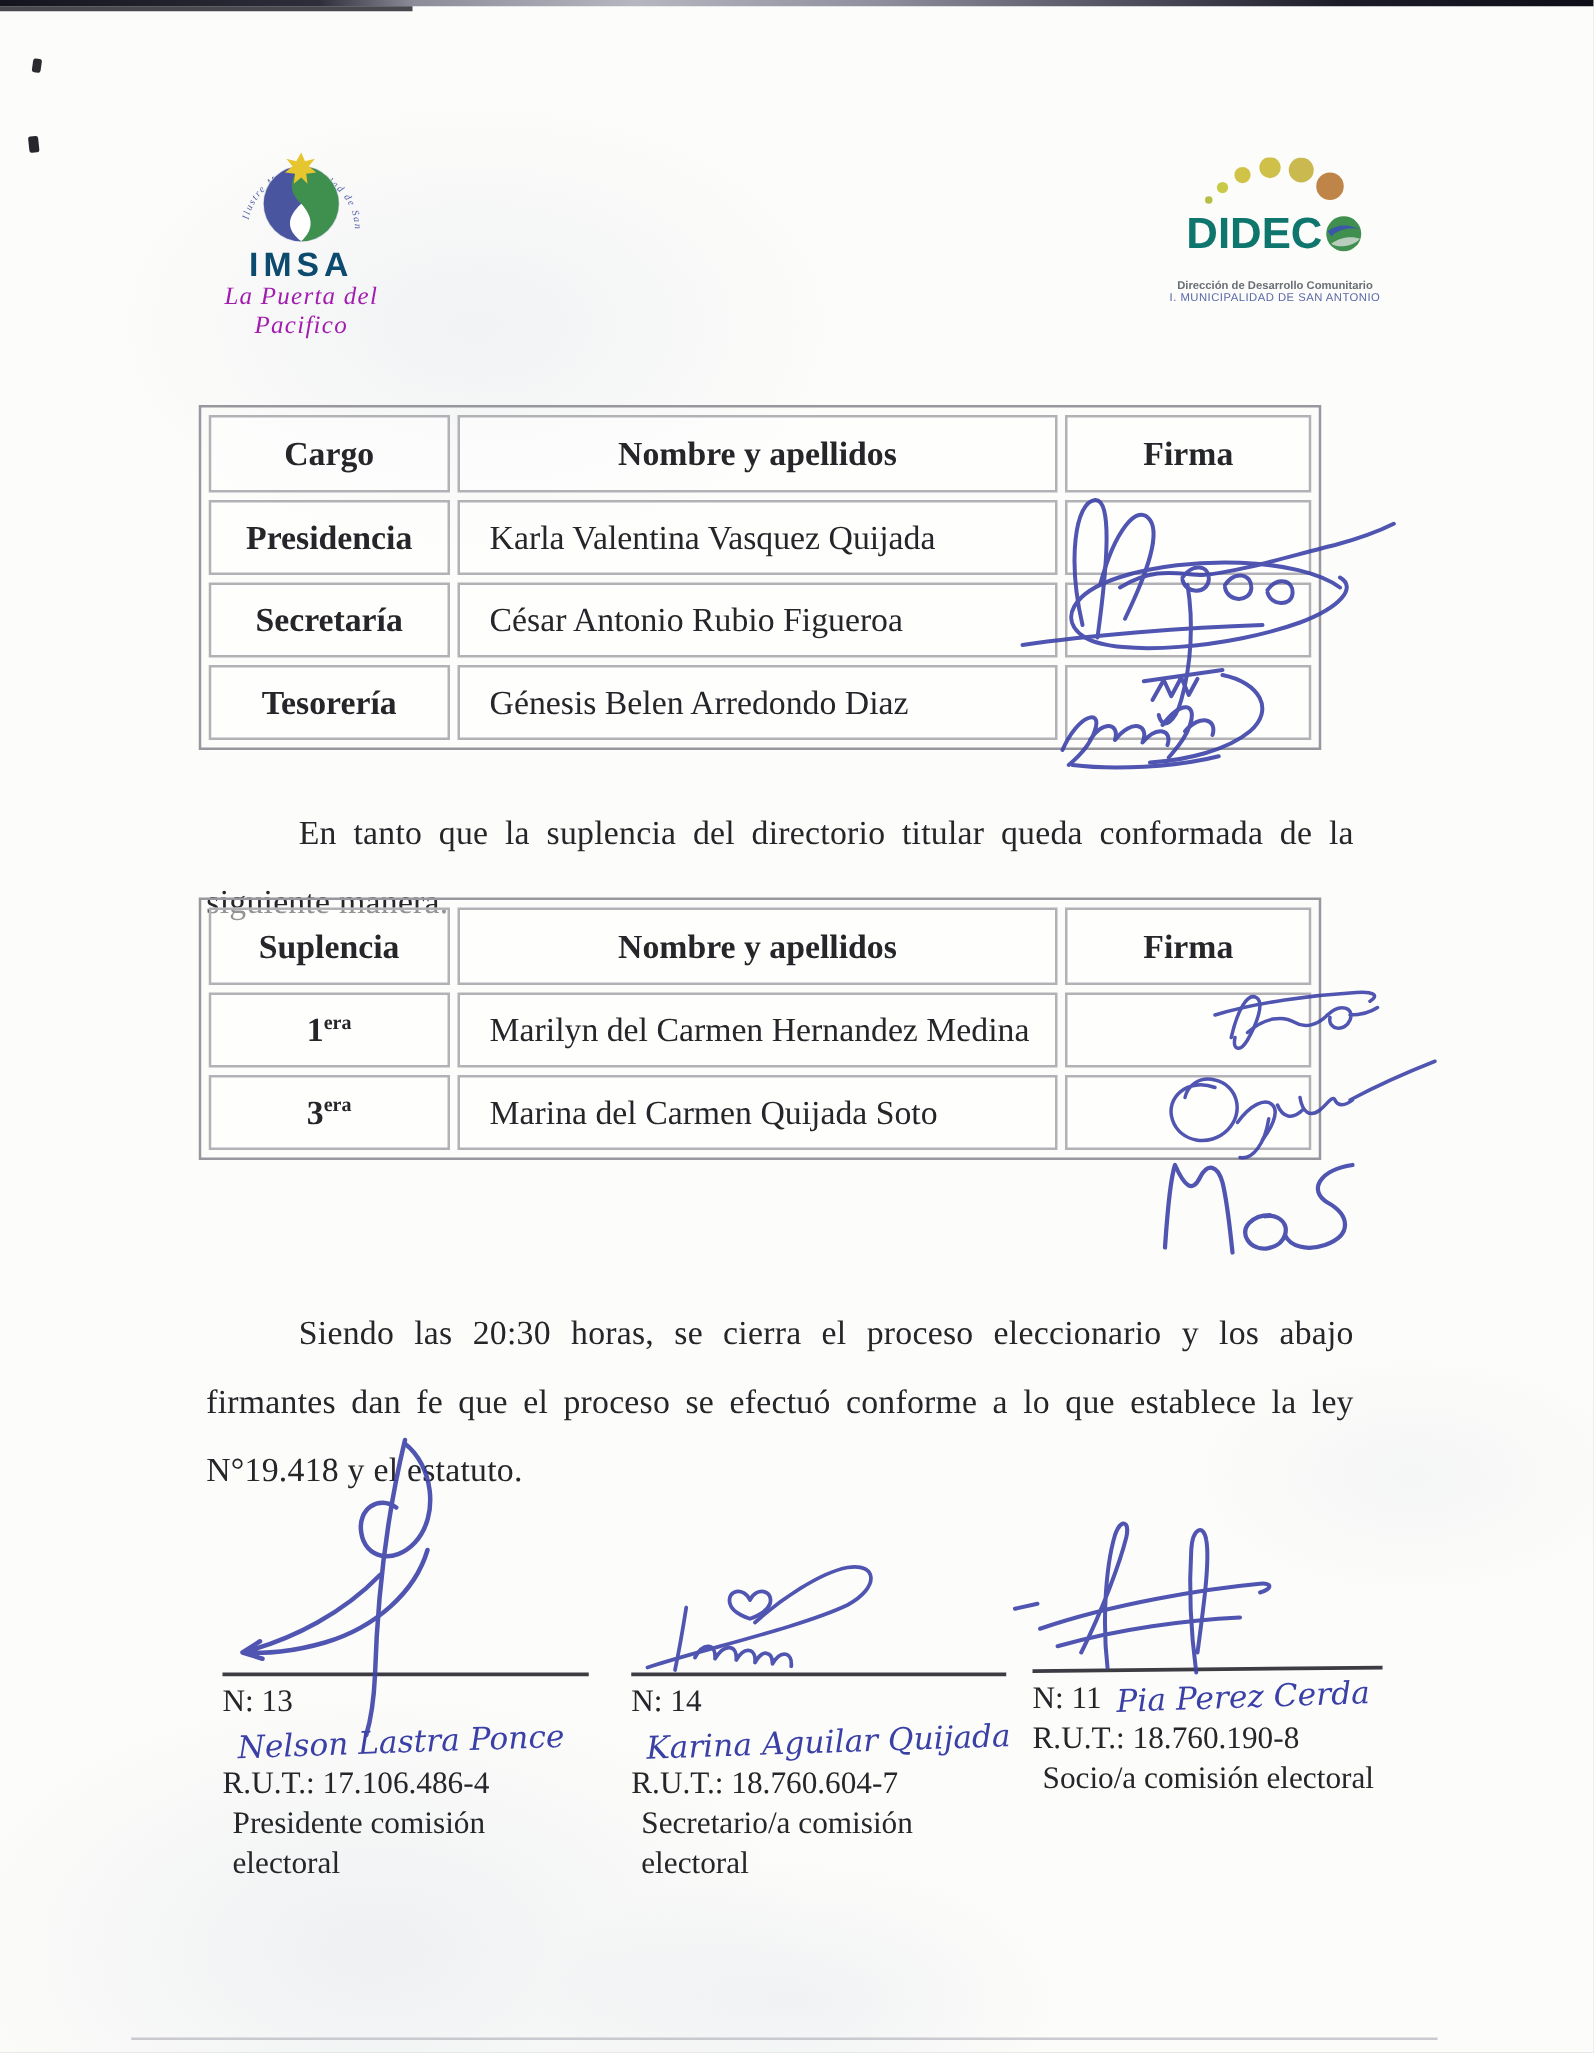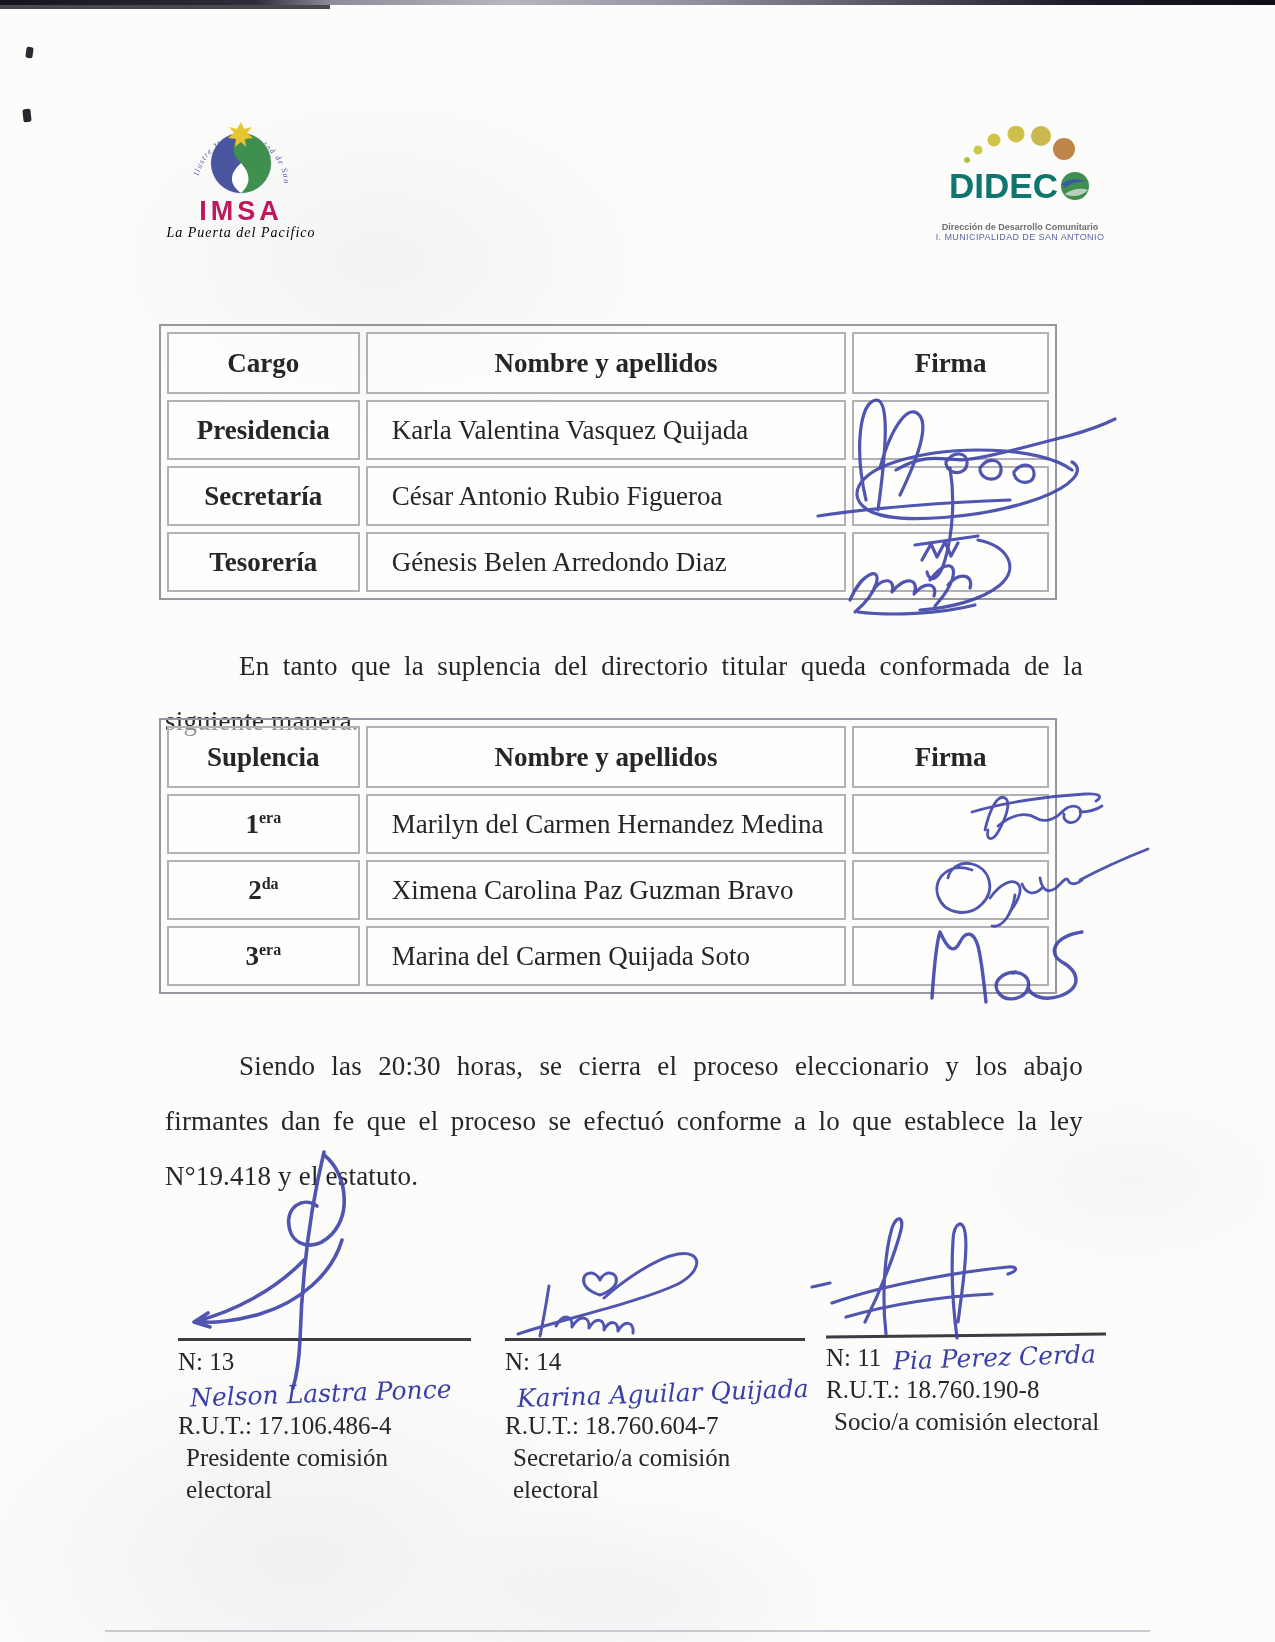--- a/index.html
+++ b/index.html
@@ -19,22 +19,22 @@
   
   .scan-top { position:absolute; top:0; left:0; width:100%; height:5px;
     background:linear-gradient(90deg,#14141e 0%,#2e2e3a 20%,#8d8d9a 26%,#b6b6c0 40%,#8f8f9e 55%,#4a4a58 72%,#1d1d2a 84%,#0e0e18 100%); }
   .scan-top2 { position:absolute; top:5px; left:0; width:330px; height:4px; background:#1a1a24; opacity:.8; }
   .hole-1 { position:absolute; left:26px; top:47px;  width:7px;  height:11px; background:#2a2a30; border-radius:2px; transform:rotate(8deg); }
   .hole-2 { position:absolute; left:23px; top:109px; width:8px;  height:13px; background:#26262c; border-radius:2px; transform:rotate(-6deg); }
   .scan-bottom { position:absolute; left:105px; top:1630px; width:1045px; height:2px; background:#b9b9c2; opacity:.75; }
 
   
   .imsa { position:absolute; left:146px; top:118px; width:190px; text-align:center; }
-  .imsa-acronym { font-family:"Liberation Sans",sans-serif; font-weight:bold; font-size:27px; letter-spacing:4px; color:#be185d; margin-top:-4px; }
-  .imsa-tagline { font-style:italic; font-size:14px; color:#000000; letter-spacing:1px; margin-top:-2px; }
+  .imsa-acronym { font-family:"Liberation Sans",sans-serif; font-weight:bold; font-size:27px; letter-spacing:4px; color:#0c4a6e; margin-top:-4px; }
+  .imsa-tagline { font-style:italic; font-size:20px; color:#a21caf; letter-spacing:1px; margin-top:-2px; }
   .dideco { position:absolute; left:930px; top:126px; width:180px; text-align:center; font-family:"Liberation Sans",sans-serif; }
   .dideco-word { font-size:35px; font-weight:bold; color:#0f766e; letter-spacing:0px; line-height:30px; display:flex; align-items:center; justify-content:center; }
   .dideco-sub1 { font-size:9px; color:#6a6f76; margin-top:20px; font-weight:bold; }
   .dideco-sub2 { font-size:9px; color:#5a66a8; letter-spacing:.4px; }
 
   
   .para { position:absolute; left:165px; width:918px; font-size:27px; line-height:55px;
           text-align:justify; text-indent:74px; letter-spacing:.2px; }
   .para-1 { top:222px; }
   .para-2 { top:612px; }
@@ -157,25 +157,20 @@
       <td class="hdr">Suplencia</td>
       <td class="hdr">Nombre y apellidos</td>
       <td class="hdr">Firma</td>
     </tr>
     <tr>
       <td class="cargo ord"><span>1</span><sup>era</sup></td>
       <td class="nombre">Marilyn del Carmen Hernandez Medina</td>
       <td class="firma"></td>
     </tr>
     <tr>
-      <td class="cargo ord"><span>2</span><sup>da</sup></td>
-      <td class="nombre">Ximena Carolina Paz Guzman Bravo</td>
-      <td class="firma"></td>
-    </tr>
-    <tr>
       <td class="cargo ord"><span>3</span><sup>era</sup></td>
       <td class="nombre">Marina del Carmen Quijada Soto</td>
       <td class="firma"></td>
     </tr>
   </tbody>
     </table>
 
   <div class="signer s-left">
     <div class="rule"></div>
     <div><span>N: 13</span><span class="hand">Nelson Lastra Ponce</span></div>

